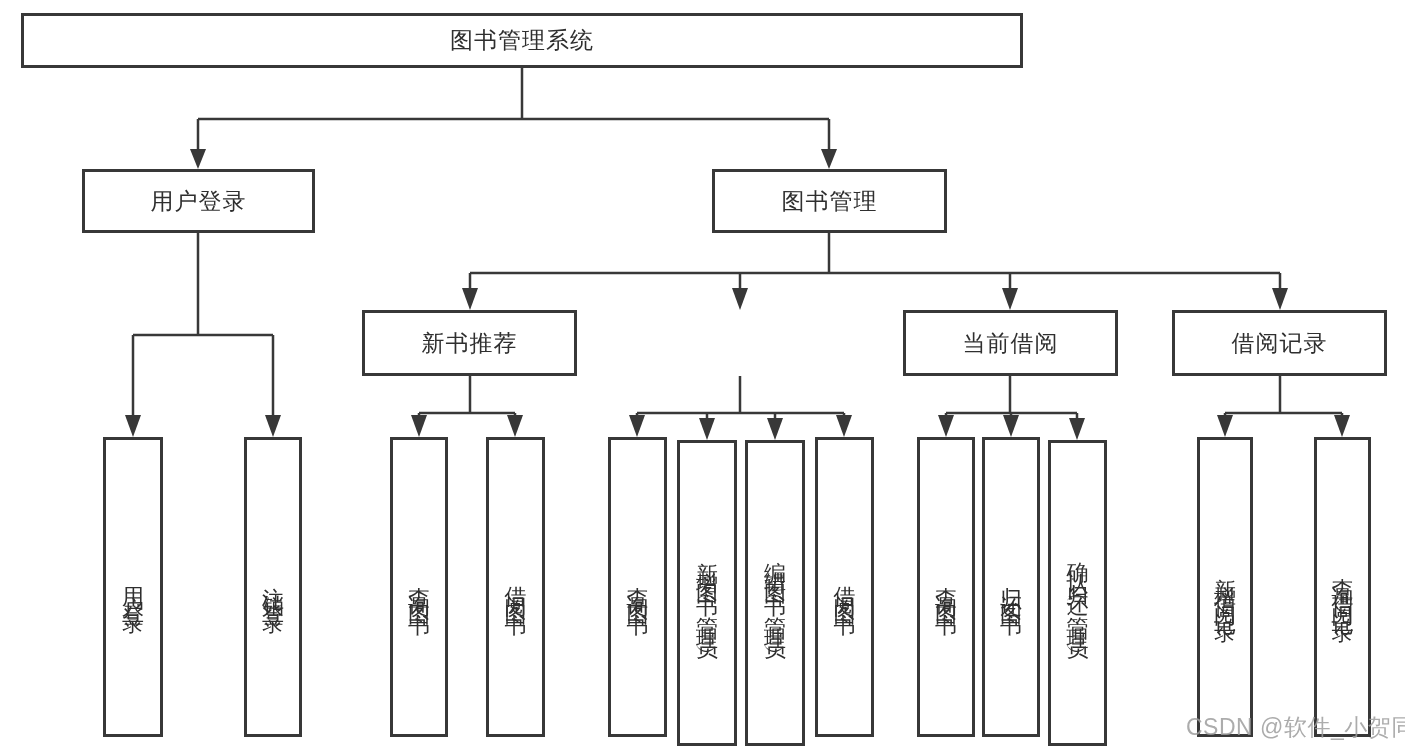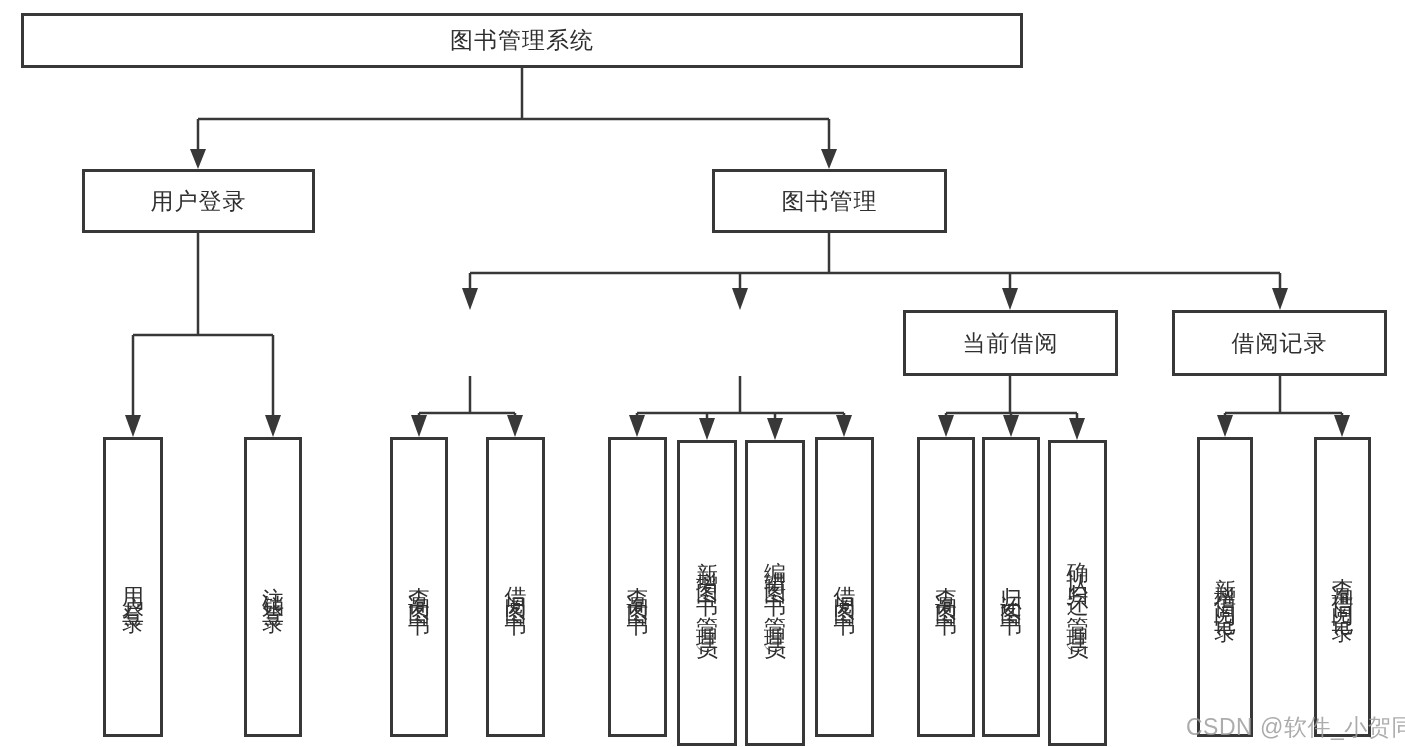--- a/index.html
+++ b/index.html
@@ -140,20 +140,23 @@
     <span class="hlabel">图书管理系统</span>
   </div>
 
   <div class="node n-l2a">
     <span class="hlabel">用户登录</span>
   </div>
   <div class="node n-l2b">
     <span class="hlabel">图书管理</span>
   </div>
 
+  <div class="node n-l3a">
+    <span class="hlabel">新书推荐</span>
+  </div>
   <div class="node n-l3c">
     <span class="hlabel">当前借阅</span>
   </div>
   <div class="node n-l3d">
     <span class="hlabel">借阅记录</span>
   </div>
 
   <div class="node leaf lf lf-1">
     <span class="vtext">用户登录</span>
   </div>

